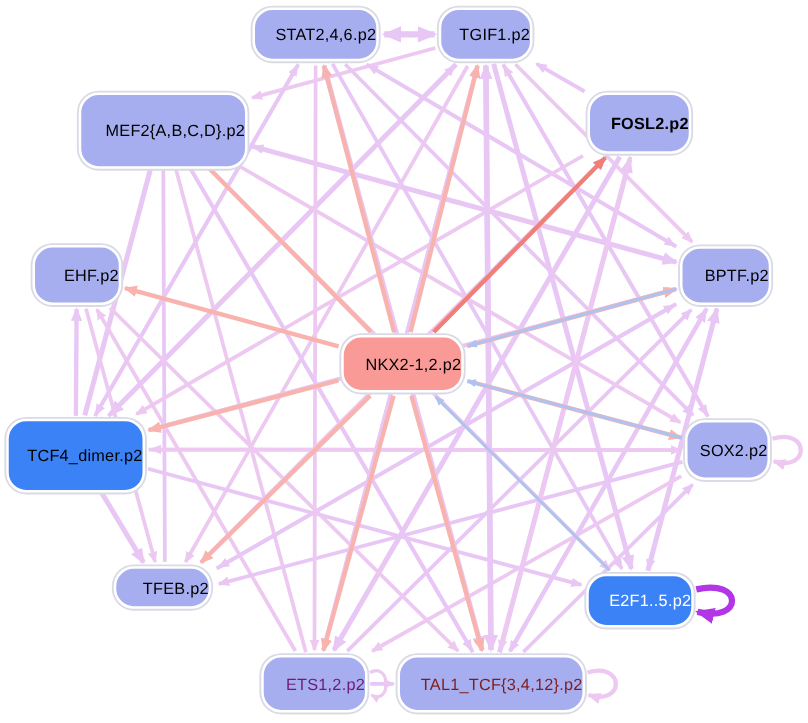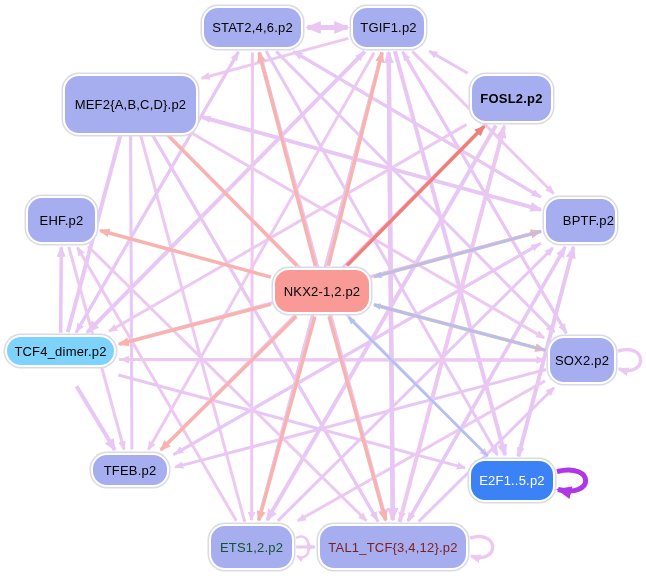--- a/index.html
+++ b/index.html
@@ -6,21 +6,21 @@
   #canvas{
     position:relative;
     width:646px;height:578px;
     background:#ffffff;
     overflow:hidden;
     font-family:"Liberation Sans", sans-serif;
   }
   #edges{position:absolute;left:0;top:0;width:646px;height:578px;}
   .node{
     position:absolute;
-    display:flex;align-items:center;justify-content:center;
+    display:flex;align-items:center;justify-content:flex-end;
     border:2px solid #ffffff;
     box-shadow:0 0 0 1.5px #d9dae6;
     border-radius:16px;
     box-sizing:border-box;
     cursor:pointer;
   }
   .node-label{
     font-size:13px;
     color:#000000;
     white-space:nowrap;
@@ -144,32 +144,32 @@
       </div>
       <div class="node" style="left: 26px; top: 196px; width: 71px; height: 48px; background: rgb(166, 174, 240);">
         <span class="node-label" style="color: rgb(0, 0, 0);">EHF.p2</span>
       </div>
       <div class="node" style="left: 544px; top: 197px; width: 73px; height: 47px; background: rgb(166, 174, 240);">
         <span class="node-label" style="color: rgb(0, 0, 0); margin-left: 16px;">BPTF.p2</span>
       </div>
       <div class="node" style="left: 273px; top: 268px; width: 98px; height: 46px; background: rgb(249, 154, 151);">
         <span class="node-label" style="color: rgb(0, 0, 0);">NKX2-1,2.p2</span>
       </div>
-      <div class="node" style="left: 5px; top: 335px; width: 111px; height: 32px; background: #7dd3fc;">
+      <div class="node" style="left: 5px; top: 335px; width: 111px; height: 59px; background: #3b82f6;">
         <span class="node-label" style="color: rgb(0, 0, 0);">TCF4_dimer.p2</span>
       </div>
       <div class="node" style="left: 548px; top: 336px; width: 68px; height: 48px; background: rgb(166, 174, 240);">
         <span class="node-label" style="color: rgb(0, 0, 0);">SOX2.p2</span>
       </div>
       <div class="node" style="left: 91px; top: 453px; width: 78px; height: 34px; background: rgb(166, 174, 240);">
         <span class="node-label" style="color: rgb(0, 0, 0);">TFEB.p2</span>
       </div>
       <div class="node" style="left: 469px; top: 459px; width: 86px; height: 43px; background: #3b82f6;">
         <span class="node-label" style="color: rgb(255, 255, 255);">E2F1..5.p2</span>
       </div>
       <div class="node" style="left: 209px; top: 524px; width: 85px; height: 46px; background: rgb(166, 174, 240);">
-        <span class="node-label" style="color: #14532d;">ETS1,2.p2</span>
+        <span class="node-label" style="color: #701a75;">ETS1,2.p2</span>
       </div>
       <div class="node" style="left: 318px; top: 524px; width: 150px; height: 46px; background: rgb(166, 174, 240);">
         <span class="node-label" style="color: #7f1d1d;">TAL1_TCF{3,4,12}.p2</span>
       </div>
     </div>
 </div>
 
 </body></html>

